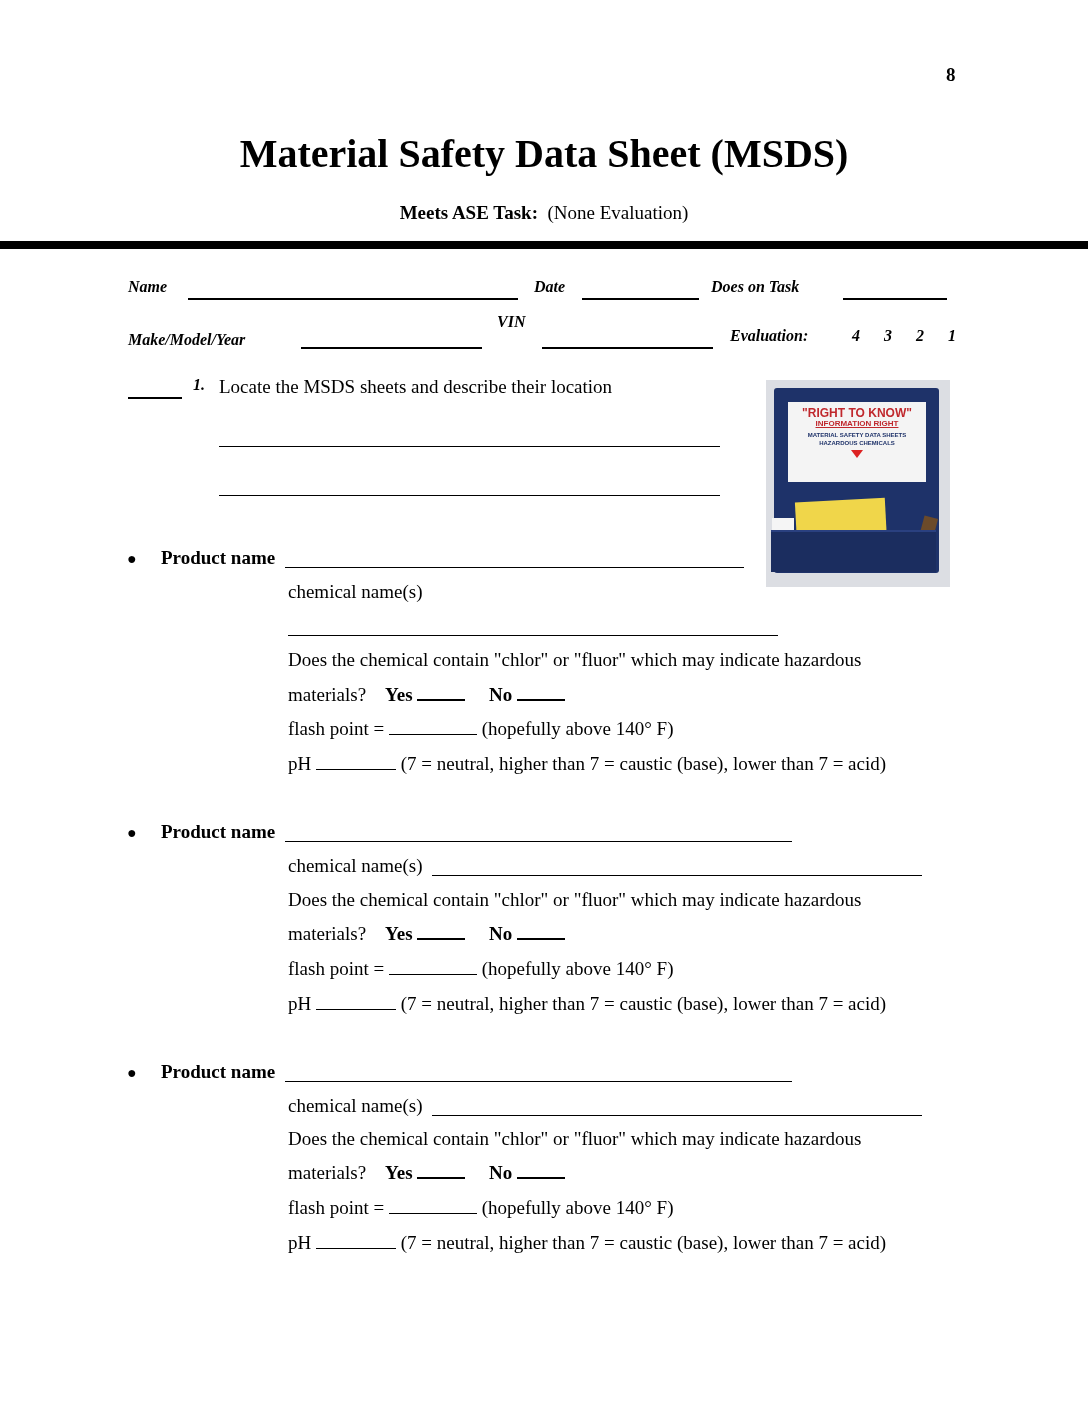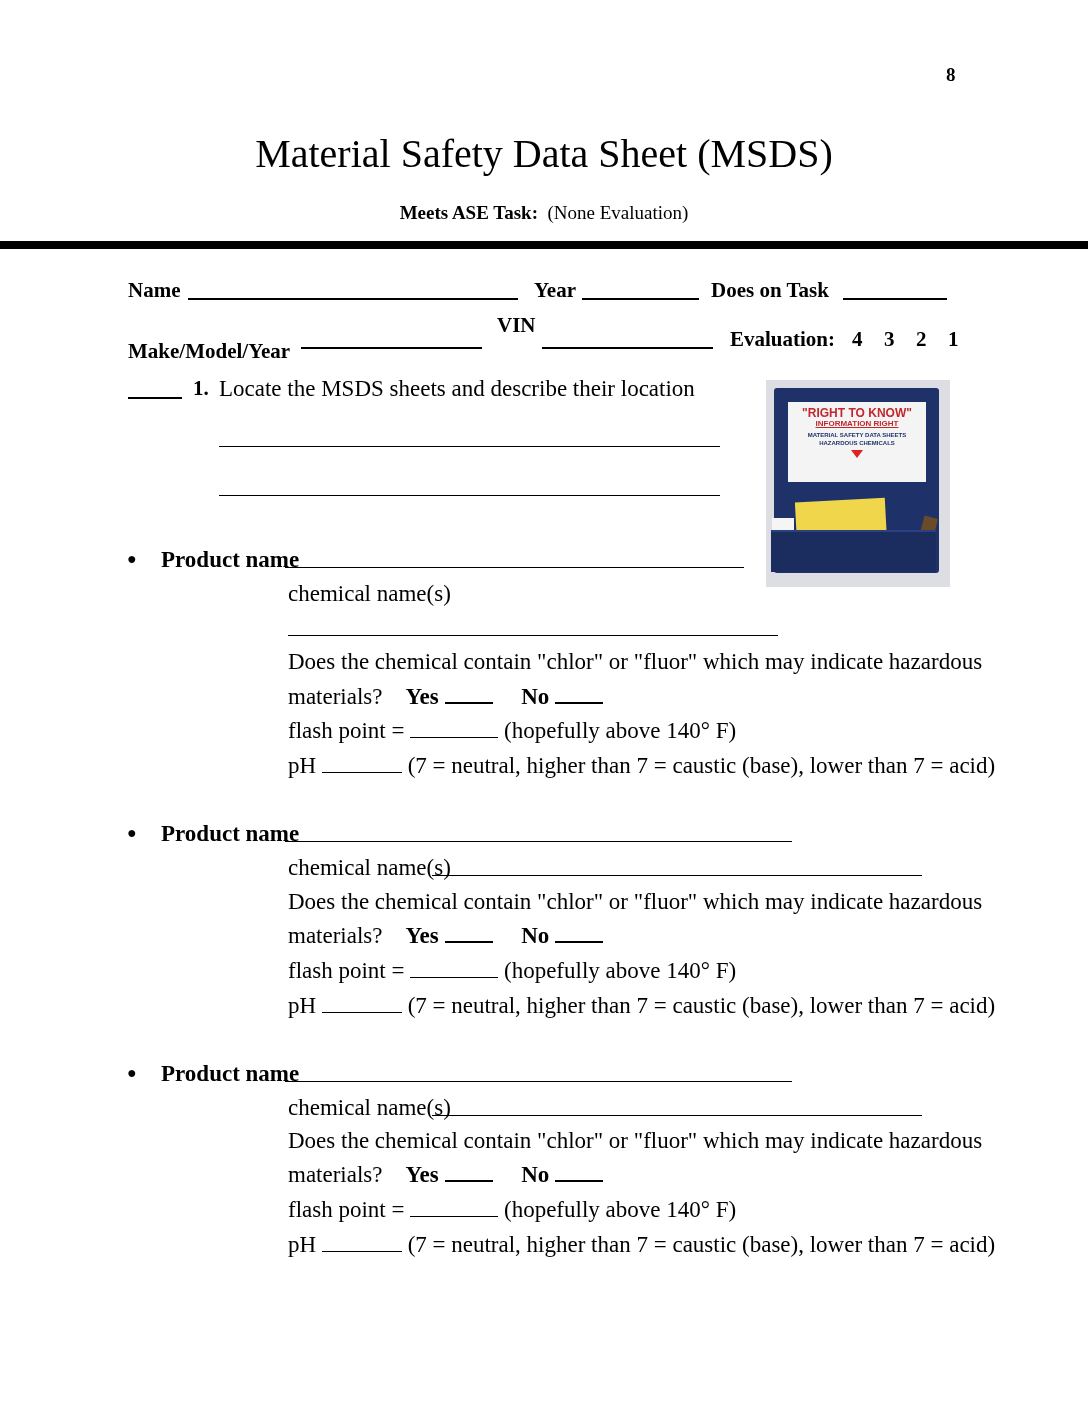--- a/index.html
+++ b/index.html
@@ -1,26 +1,26 @@
 <!DOCTYPE html>
 <html><head>
 <meta charset="utf-8">
 <style>
   html, body { margin: 0; padding: 0; background: #ffffff; }
   body { width: 1088px; height: 1408px; position: relative; overflow: hidden;
          font-family: "Liberation Serif", "DejaVu Serif", serif; color: #000; }
   .abs { position: absolute; }
   .page-num { left: 946px; top: 64px; font-size: 19px; font-weight: bold; }
-  .title { left: 0; width: 1088px; top: 130px; text-align: center; font-size: 40px; font-weight: normal; }
+  .title { left: 0; width: 1088px; top: 130px; text-align: center; font-size: 40px; font-weight: bold; }
   .subtitle { left: 0; width: 1088px; top: 202px; text-align: center; font-size: 19px; }
   .subtitle b { font-weight: bold; margin-top: 32px; }
   .rule { left: 0; top: 241px; width: 1088px; height: 8px; background: #000; }
-  .row { font-size: 21px; font-weight: bold; white-space: nowrap; }
+  .row { font-size: 16px; font-weight: bold; white-space: nowrap; font-style: italic; }
   .blank-thin { display: inline-block; border-bottom: 1px solid #000; height: 1px; }
-  .txt { font-size: 23px; white-space: nowrap; }
+  .txt { font-size: 19px; white-space: nowrap; }
   .txt b { font-weight: bold; }
   .line { height: 0; border-top: 1px solid #000; }
   .bullet { font-size: 16px; }
   .photo { left: 766px; top: 380px; width: 184px; height: 207px; background: #dcdee3; overflow: hidden; }
   .board { position: absolute; left: 8px; top: 8px; width: 165px; height: 185px; background: #1e3269; border-radius: 3px; }
   .sign { position: absolute; left: 14px; top: 14px; width: 138px; height: 80px; background: #f4f4f4; text-align: center; font-family: "Liberation Sans", sans-serif; }
   .sign .s1 { color: #c0282d; font-weight: bold; font-size: 12px; margin-top: 5px; line-height: 12px; }
   .sign .s2 { color: #c0282d; font-weight: bold; font-size: 8px; line-height: 10px; text-decoration: underline; }
   .sign .s3 { color: #1e3269; font-size: 6px; line-height: 8px; margin-top: 2px; font-weight: bold; }
   .sign .s4 { color: #1e3269; font-size: 6px; line-height: 8px; font-weight: bold; }
@@ -38,26 +38,26 @@
 <div class="abs subtitle">
   <b>Meets ASE Task:</b>&nbsp;
   <span>(None Evaluation)</span>
 </div>
 <div class="abs rule"></div>
 
 <div class="abs row" style="left:128px; top:278px;">
   <span>Name</span>
 </div>
 <div class="abs" style="left:188px; top:298px; width:330px; border-bottom:2px solid #000;"></div>
-<div class="abs row" style="left:534px; top:278px;">Year</div>
+<div class="abs row" style="left:534px; top:278px;">Date</div>
 <div class="abs" style="left:582px; top:298px; width:117px; border-bottom:2px solid #000;"></div>
 <div class="abs row" style="left:711px; top:278px;">Does on Task</div>
 <div class="abs" style="left:843px; top:298px; width:104px; border-bottom:2px solid #000;"></div>
 
-<div class="abs row" style="left:128px; top:339px;text-align:center;">Make/Model/Year</div>
+<div class="abs row" style="left:128px; top:331px;text-align:center;">Make/Model/Year</div>
 <div class="abs" style="left:301px; top:347px; width:181px; border-bottom:2px solid #000;"></div>
 <div class="abs row" style="left:497px; top:313px;">VIN</div>
 <div class="abs" style="left:542px; top:347px; width:171px; border-bottom:2px solid #000;"></div>
 <div class="abs row" style="left:730px; top:327px;">Evaluation:</div>
 <div class="abs row" style="left:852px; top:327px;">4</div>
 <div class="abs row" style="left:884px; top:327px;">3</div>
 <div class="abs row" style="left:916px; top:327px;">2</div>
 <div class="abs row" style="left:948px; top:327px;">1</div>
 
 <div class="abs" style="left:128px; top:397px; width:54px; border-bottom:2px solid #000;"></div>

